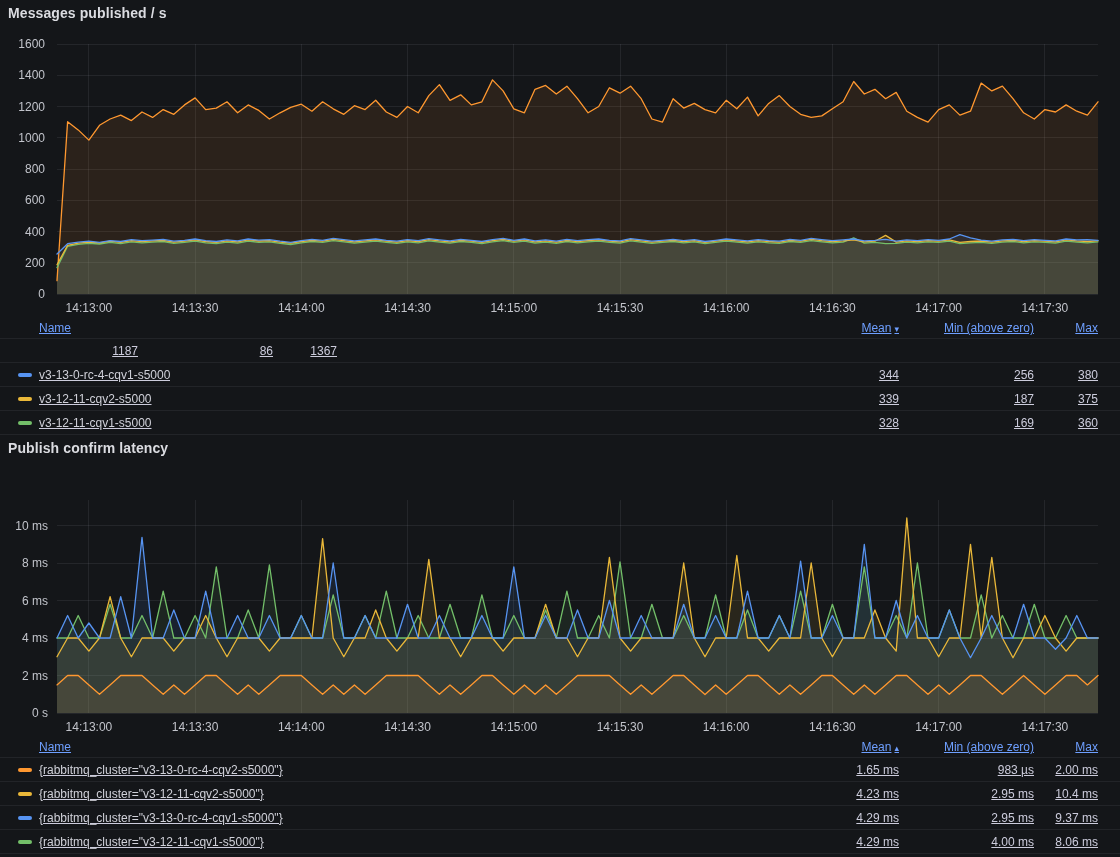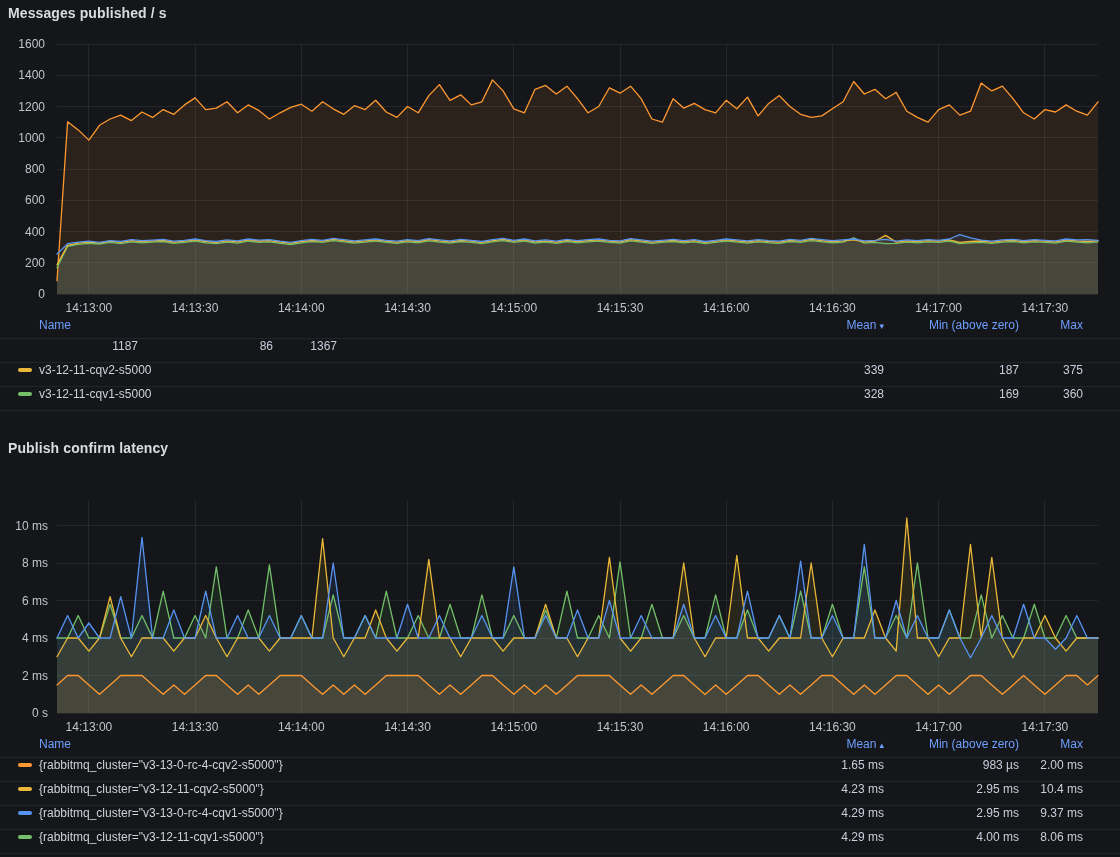--- a/index.html
+++ b/index.html
@@ -12,23 +12,24 @@
     position:absolute;left:8px;font-size:14px;font-weight:600;
     color:#DBDCE1;letter-spacing:.1px;cursor:pointer;white-space:nowrap;
   }
   svg.chart{position:absolute;left:0;width:1120px;display:block;}
   svg .grid{stroke:rgba(204,204,220,0.09);stroke-width:1;shape-rendering:crispEdges;}
   svg text.tick{fill:#C2C4CB;font-size:12px;font-family:"Liberation Sans","DejaVu Sans",sans-serif;}
   svg text.ylab{text-anchor:end;}
   svg text.xlab{text-anchor:middle;}
   .legend{position:absolute;left:0;width:1120px;font-size:12px;}
   .lg-row{
-    display:flex;align-items:flex-start;height:24px;box-sizing:border-box;
+    display:flex;align-items:center;height:24px;box-sizing:border-box;
     border-bottom:1px solid rgba(204,204,220,0.08);
-    padding:0 37px 0 18px;
+    padding:0 22px 0 18px;
+    text-decoration:underline;
   }
   .lg-head{height:21px;color:#6E9FFF;padding-left:39px;font-weight:500;}
   .lg-name{flex:1;display:flex;align-items:center;gap:7px;min-width:0;color:#D0D1D9;cursor:pointer;}
   .lg-name span.lbl{overflow:hidden;text-overflow:ellipsis;white-space:nowrap;}
   .lg-head .lg-name{color:#6E9FFF;gap:3px;cursor:pointer;}
   .swatch{width:14px;height:4px;border-radius:2px;flex:none;}
   .col{flex:none;text-align:right;white-space:nowrap;}
   .col-mean{width:120px;}
   .col-min{width:135px;}
   .col-max{width:64px;}
@@ -97,20 +98,29 @@
     <div class="col col-min">Min (above zero)</div>
     <div class="col col-max">Max</div>
   </div>
   <div class="lg-row">
     <div class="col col-mean">1187</div>
     <div class="col col-min">86</div>
     <div class="col col-max">1367</div>
   </div>
   <div class="lg-row">
     <div class="lg-name">
+        <span class="swatch" style="background: rgb(87, 148, 242);"></span>
+        <span class="lbl">v3-13-0-rc-4-cqv1-s5000</span>
+      </div>
+    <div class="col col-mean">344</div>
+    <div class="col col-min">256</div>
+    <div class="col col-max">380</div>
+  </div>
+  <div class="lg-row">
+    <div class="lg-name">
         <span class="swatch" style="background: rgb(234, 184, 57);"></span>
         <span class="lbl">v3-12-11-cqv2-s5000</span>
       </div>
     <div class="col col-mean">339</div>
     <div class="col col-min">187</div>
     <div class="col col-max">375</div>
   </div>
   <div class="lg-row">
     <div class="lg-name">
         <span class="swatch" style="background: rgb(115, 191, 105);"></span>

